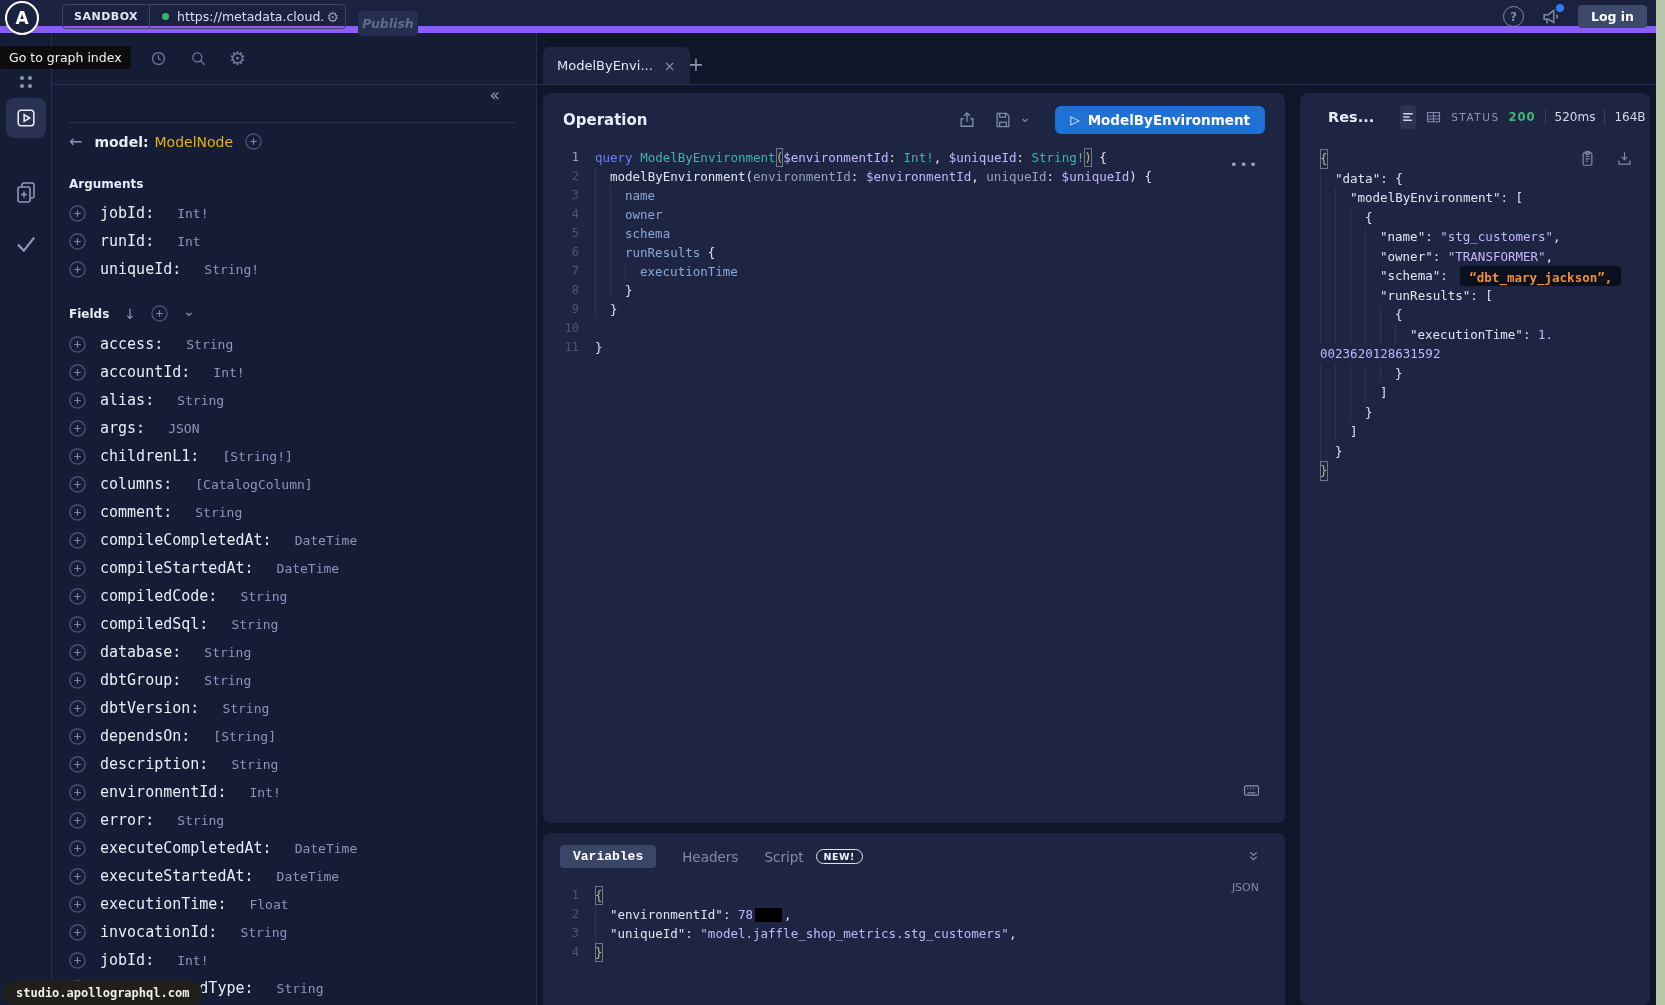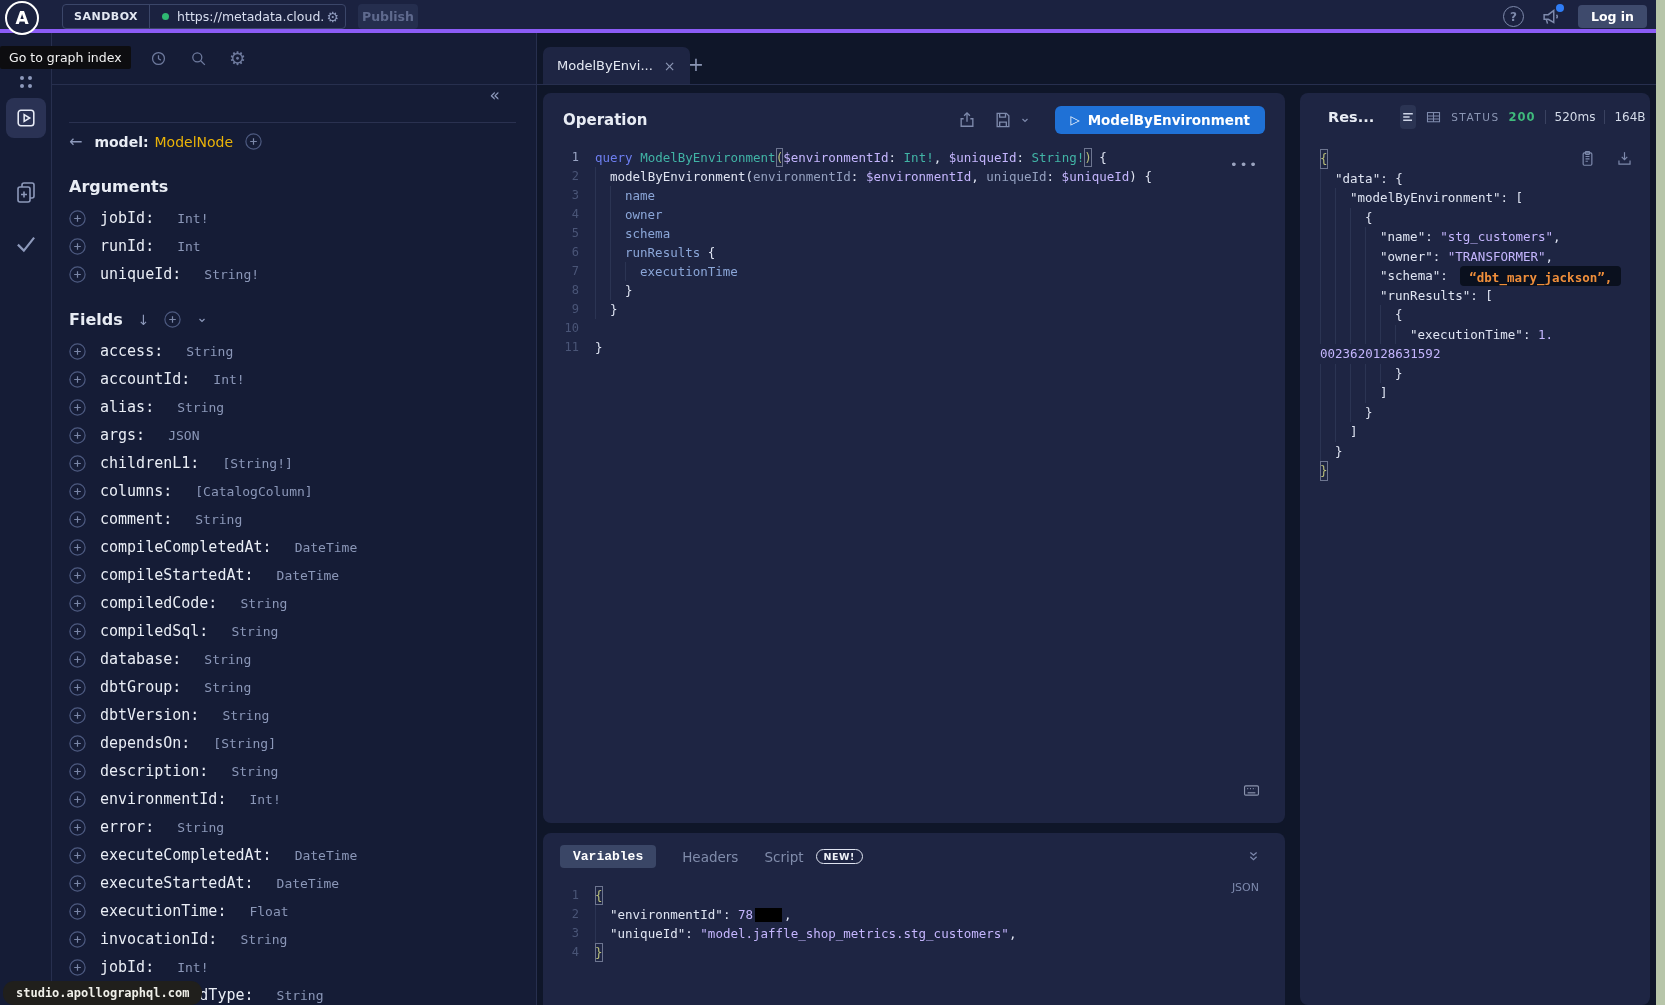--- a/index.html
+++ b/index.html
@@ -3,34 +3,34 @@
 <meta charset="utf-8">
 <style>
   html,body{margin:0;padding:0;background:#0a0f1e;}
   *{box-sizing:border-box;}
   .screen{position:relative;width:1665px;height:1005px;overflow:hidden;
     background:#0f1629;font-family:"DejaVu Sans","Liberation Sans",sans-serif;color:#e6eaf4;}
   .mono{font-family:"DejaVu Sans Mono","Liberation Mono",monospace;}
 
   
   .topbar{position:absolute;left:0;top:0;width:1665px;height:33px;background:#1b2240;
-    border-bottom:4px solid #8b5cf6;display:flex;align-items:center;z-index:15;}
+    border-bottom:7px solid #8b5cf6;display:flex;align-items:center;z-index:15;}
   .logo{position:absolute;left:5px;top:1px;width:34px;height:34px;border:2.5px solid #fff;
     border-radius:50%;display:flex;align-items:center;justify-content:center;
     font-weight:bold;font-size:17px;color:#fff;background:#1b2240;z-index:30;}
   .urlbox{position:absolute;left:62px;top:4px;width:284px;height:25px;border:1px solid #3b4669;
     border-radius:4px;display:flex;align-items:center;overflow:hidden;}
   .sandbox-lab{padding:0 11px;font-size:11px;font-weight:bold;letter-spacing:.5px;color:#e3e8f2;
     border-right:1px solid #3b4669;height:100%;display:flex;align-items:center;}
   .gdot{width:7px;height:7px;border-radius:50%;background:#2fb872;margin:0 8px 0 12px;flex:none;}
   .urltext{font-size:12.5px;color:#d9dff0;white-space:nowrap;overflow:hidden;width:168px;}
   .url-gear{flex:none;font-size:14px;color:#8d99bb;padding:0 6px 0 2px;line-height:1;}
-  .publish-btn{position:absolute;left:358px;top:4px;width:60px;height:25px;background:#252e4e;
+  .publish-btn{position:absolute;left:358px;top:11px;width:60px;height:25px;background:#252e4e;
     border-radius:4px;color:#5f6a8e;font-size:12.5px;font-weight:bold;display:flex;
-    align-items:center;justify-content:center;}
+    align-items:center;justify-content:center;font-style:italic;}
   .tb-right{position:absolute;right:18px;top:0;height:33px;display:flex;align-items:center;gap:16px;}
   .help-ic{width:21px;height:21px;border:1.5px solid #7e8aac;border-radius:50%;color:#7e8aac;
     font-size:12px;display:flex;align-items:center;justify-content:center;font-weight:bold;}
   .mega{position:relative;width:22px;height:22px;}
   .mega .dot{position:absolute;right:-2px;top:-2px;width:8px;height:8px;border-radius:50%;background:#2f7df6;}
   .login-btn{background:#3e4a6c;color:#fff;font-size:12.5px;font-weight:bold;border-radius:4px;
     padding:4px 13px;}
 
   
   .rail{position:absolute;left:0;top:33px;width:52px;height:972px;background:#151c36;border-right:1px solid #272f4e;}
@@ -54,21 +54,21 @@
   .gear-glyph{font-size:19px;color:#6e7a9e;line-height:1;}
 
   
   .docs-body{padding:24px 20px 0 17px;}
   .docs-title{font-size:15px;font-weight:bold;color:#e8ecf4;}
   .docs-div{border-bottom:1px solid #2a3150;margin-top:14px;}
   .crumb{display:flex;align-items:center;margin-top:9px;gap:12px;}
   .back-ar{font-size:16px;color:#8d99bb;}
   .crumb-field{font-size:14px;font-weight:bold;color:#e8ecf4;}
   .crumb-type{font-size:14px;color:#eab308;margin-left:-6px;}
-  .sec-h{font-size:16px;font-weight:bold;color:#e8ecf4;margin-top:26px;}
+  .sec-h{font-size:12px;font-weight:bold;color:#e8ecf4;margin-top:26px;}
   .fields-h{display:flex;align-items:center;gap:15px;margin-top:22px;}
   .dl{margin-top:8px;}
   .frow{display:flex;align-items:center;height:28px;gap:14px;}
   .fname{font-size:15px;color:#e9edf5;}
   .ftype{font-size:13px;color:#8b97b8;}
   .sort-ar{font-size:14px;color:#8d99bb;}
   .chev-sm{color:#8d99bb;}
 
   
   .tab{position:absolute;left:543px;top:47px;height:37px;background:#1e2543;border-radius:7px 7px 0 0;

